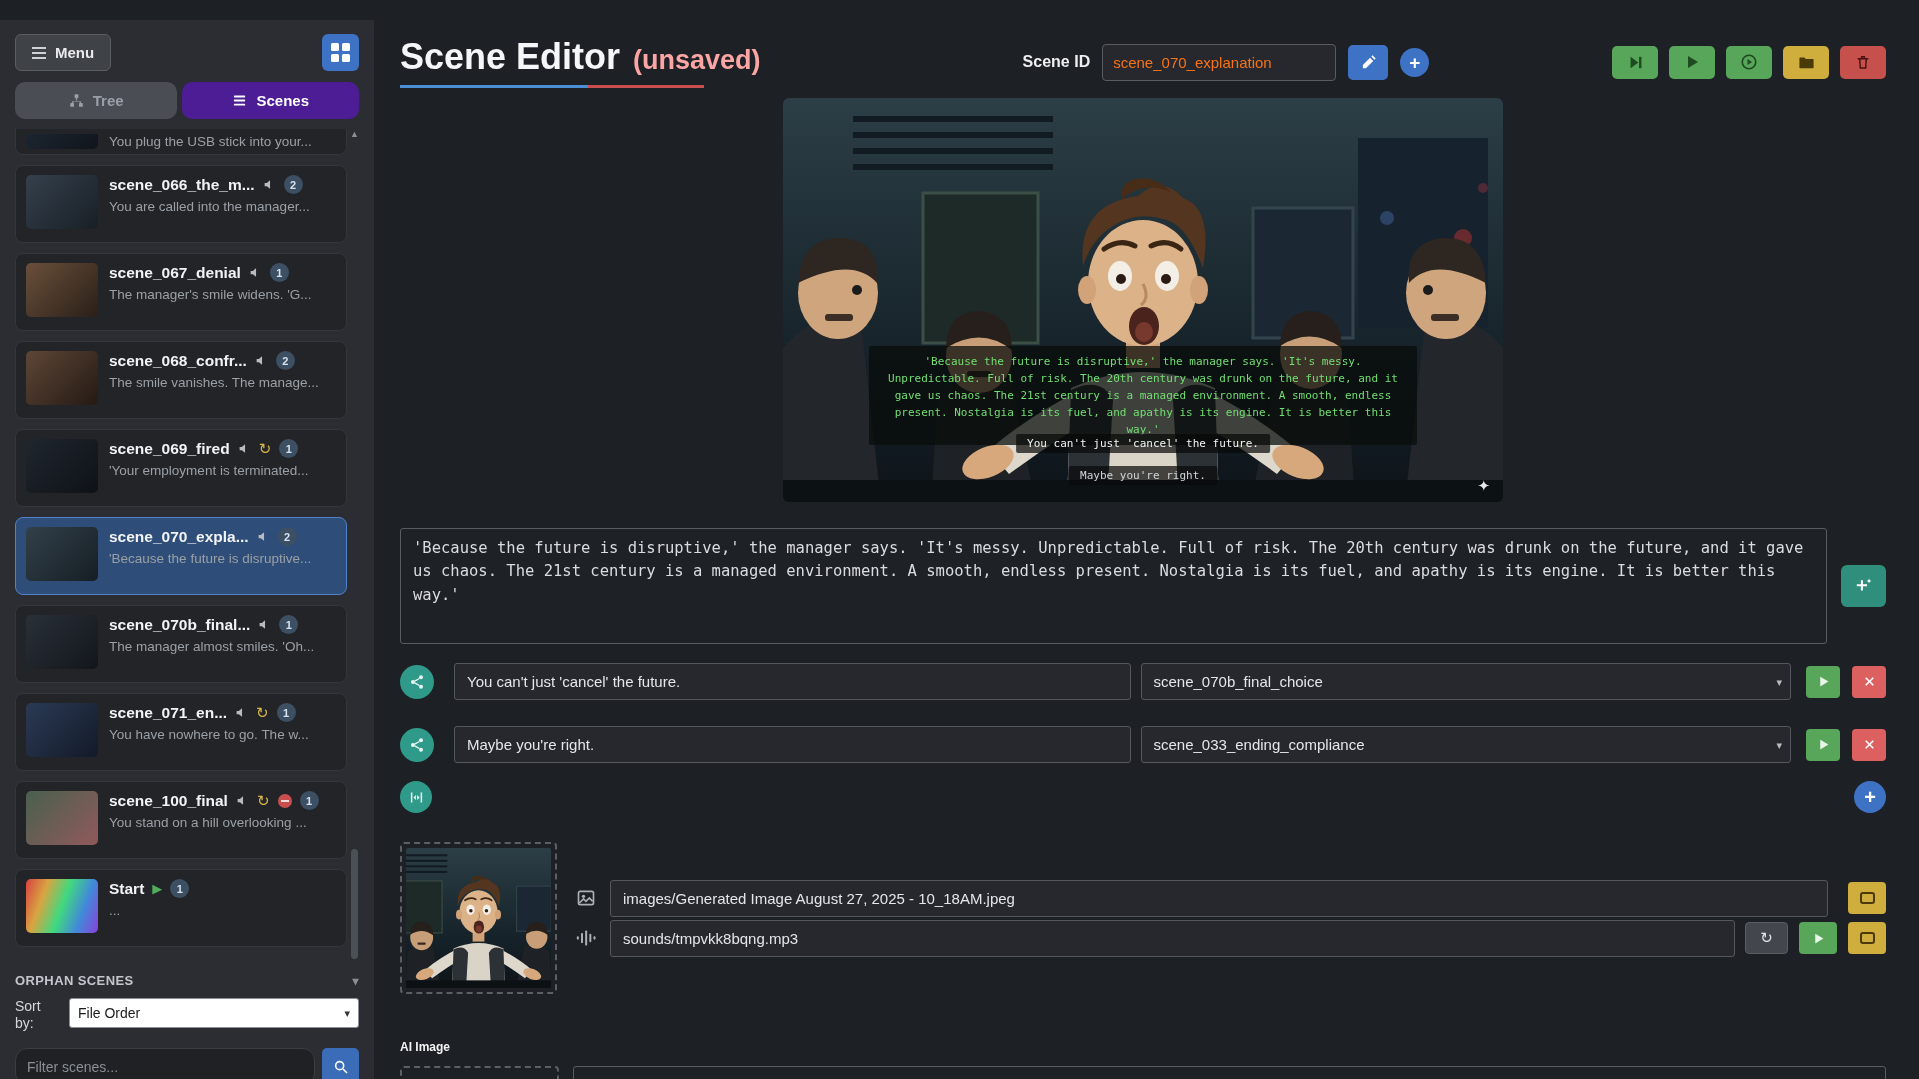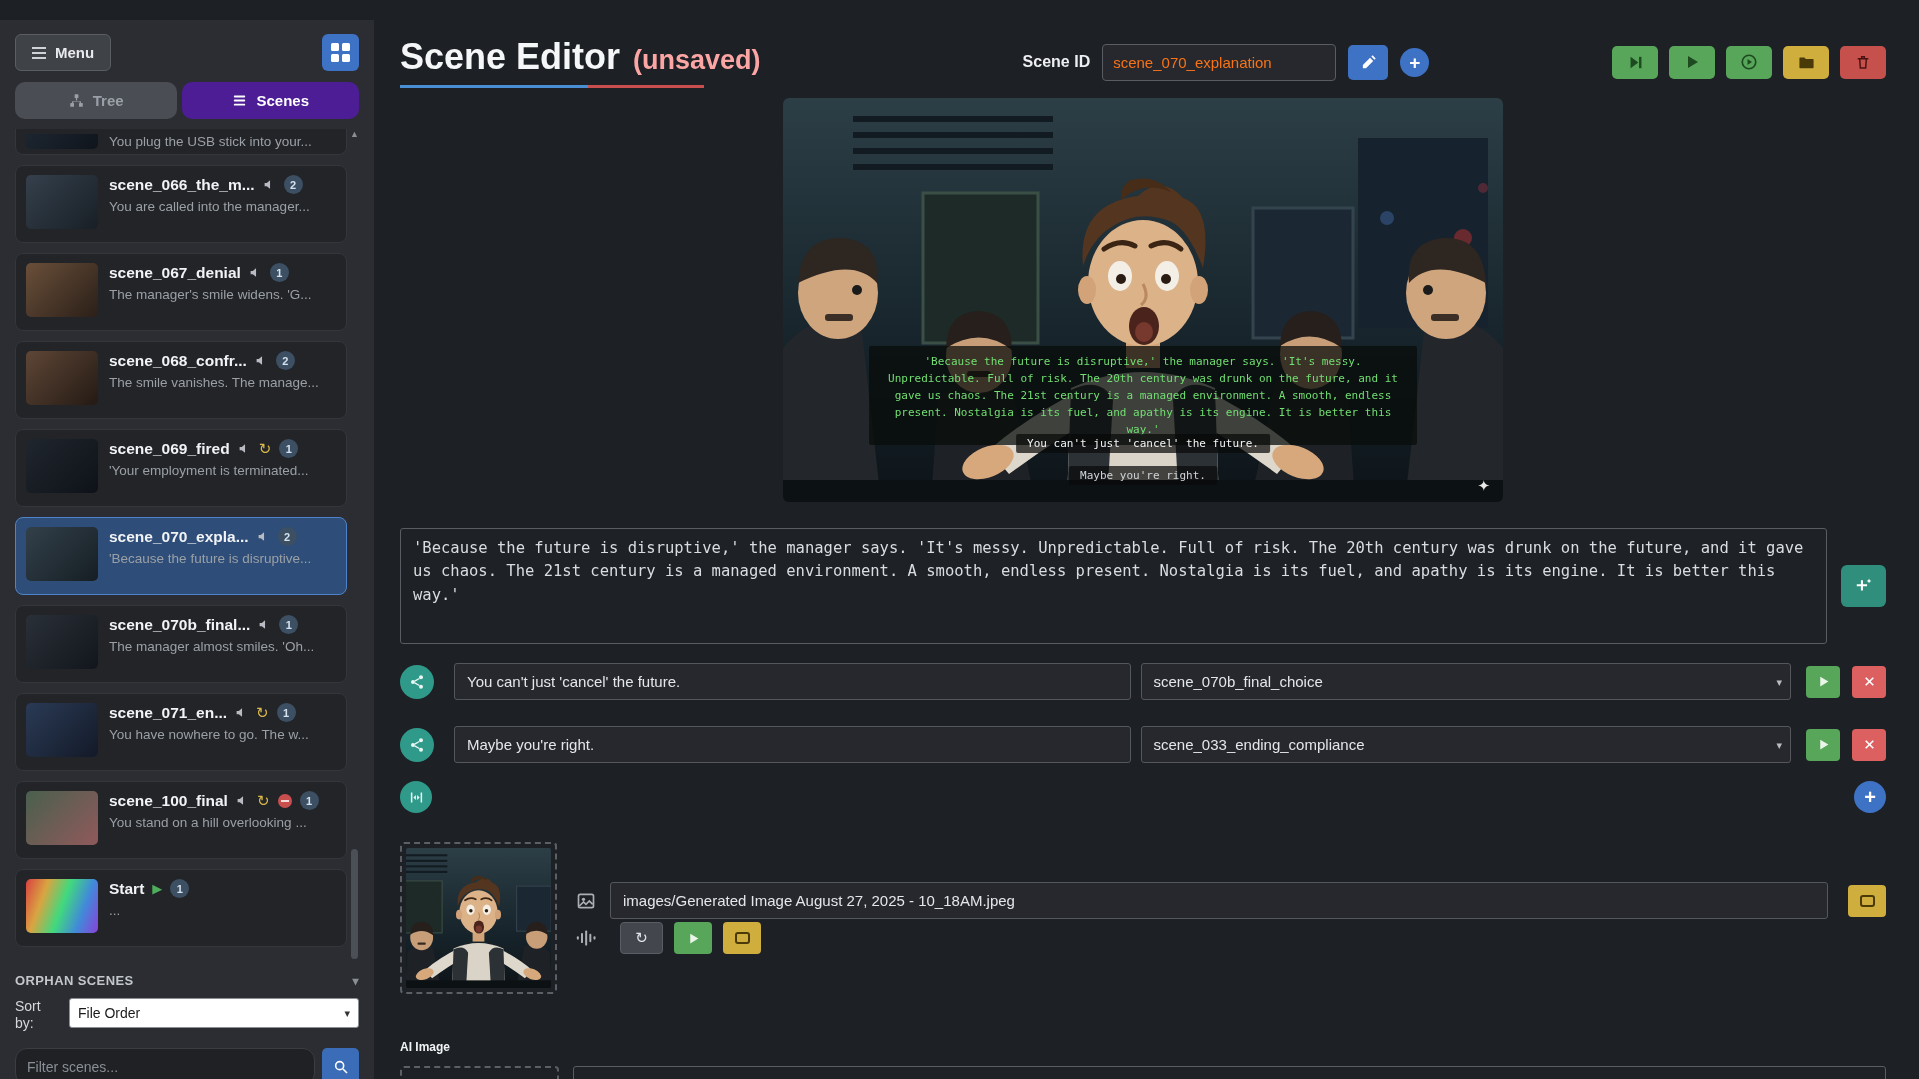--- a/index.html
+++ b/index.html
@@ -588,20 +588,21 @@
         <div class="media-line">
           <span class="m-icon">
             <svg class="ic" width="20" height="16" viewBox="0 0 24 18" fill="currentColor">
                 <rect x="1" y="7" width="2.4" height="4" rx="1"></rect>
                 <rect x="6" y="3" width="2.4" height="12" rx="1"></rect>
                 <rect x="11" y="0" width="2.4" height="18" rx="1"></rect>
                 <rect x="16" y="4" width="2.4" height="10" rx="1"></rect>
                 <rect x="21" y="7" width="2.4" height="4" rx="1"></rect>
               </svg>
           </span>
+          <input class="path-input" value="sounds/tmpvkk8bqng.mp3" style="">
           <button class="sm-gray">
               <span>↻</span>
             </button>
           <button class="sm-green2">
             <svg class="ic" width="13" height="13" viewBox="0 0 24 24" fill="currentColor">
                 <path d="M6 3l15 9-15 9z"></path>
               </svg>
           </button>
           <button class="sm-yellow b">
               <span class="sq-ico"></span>

